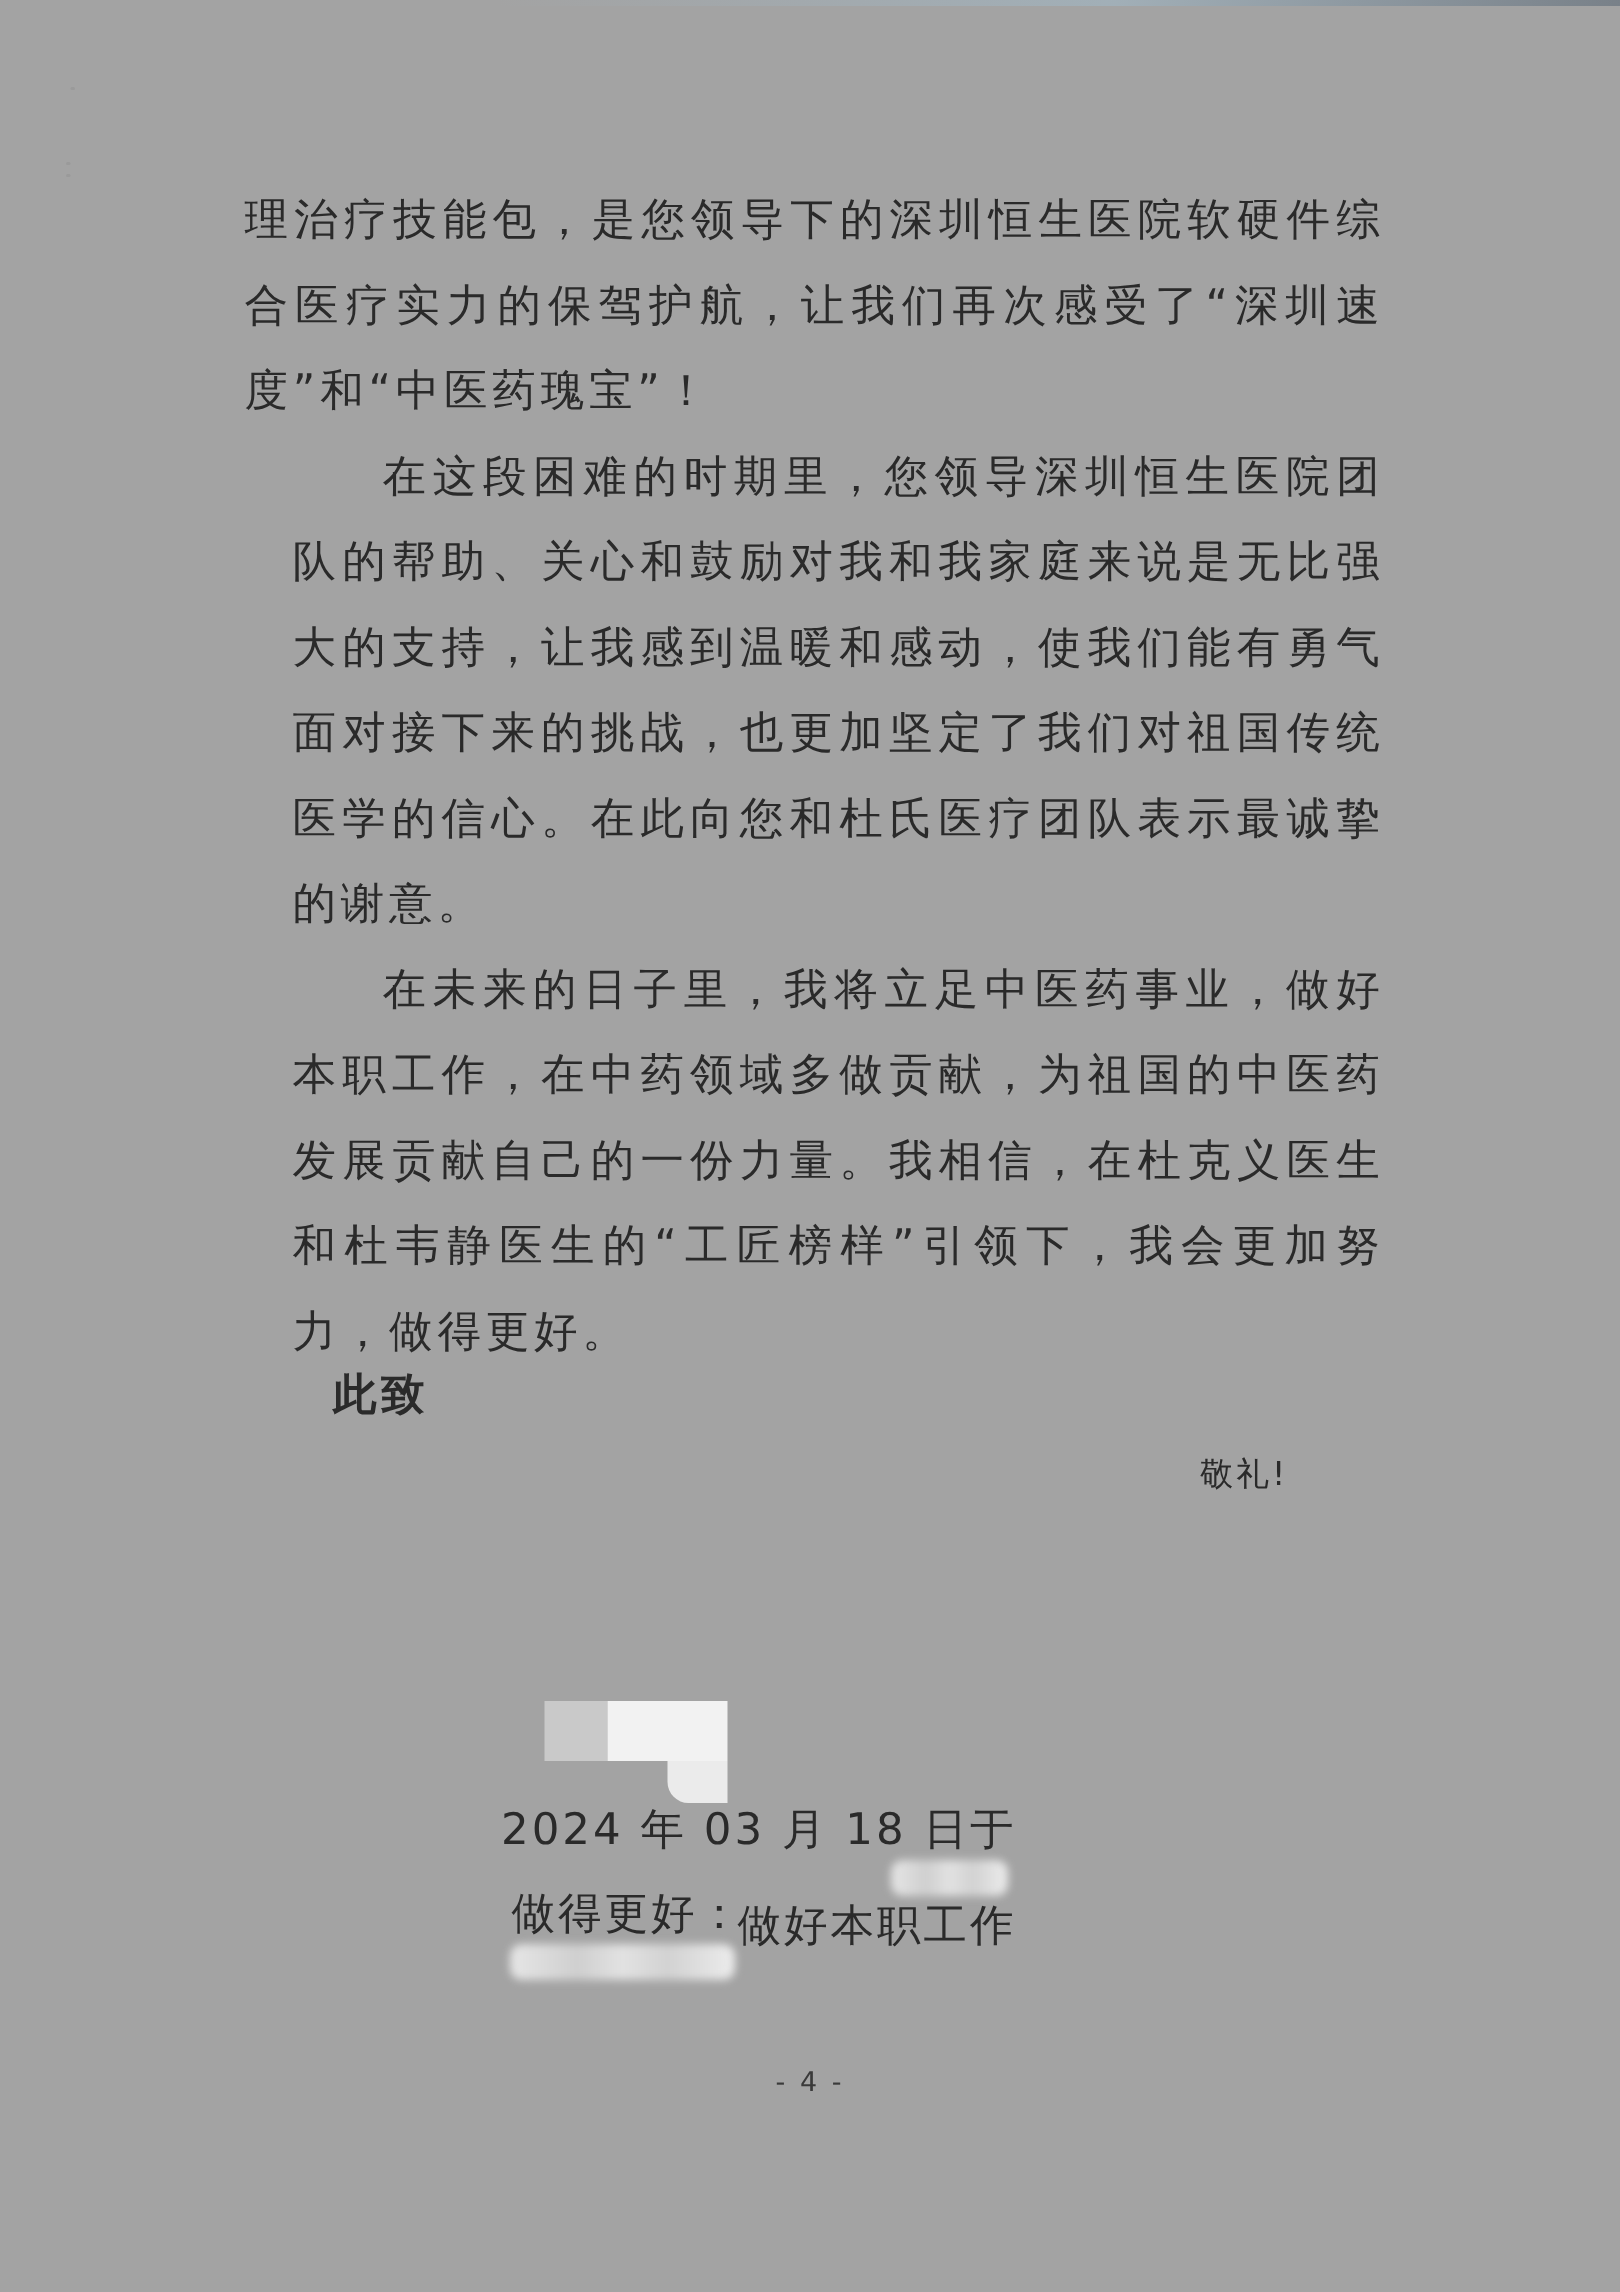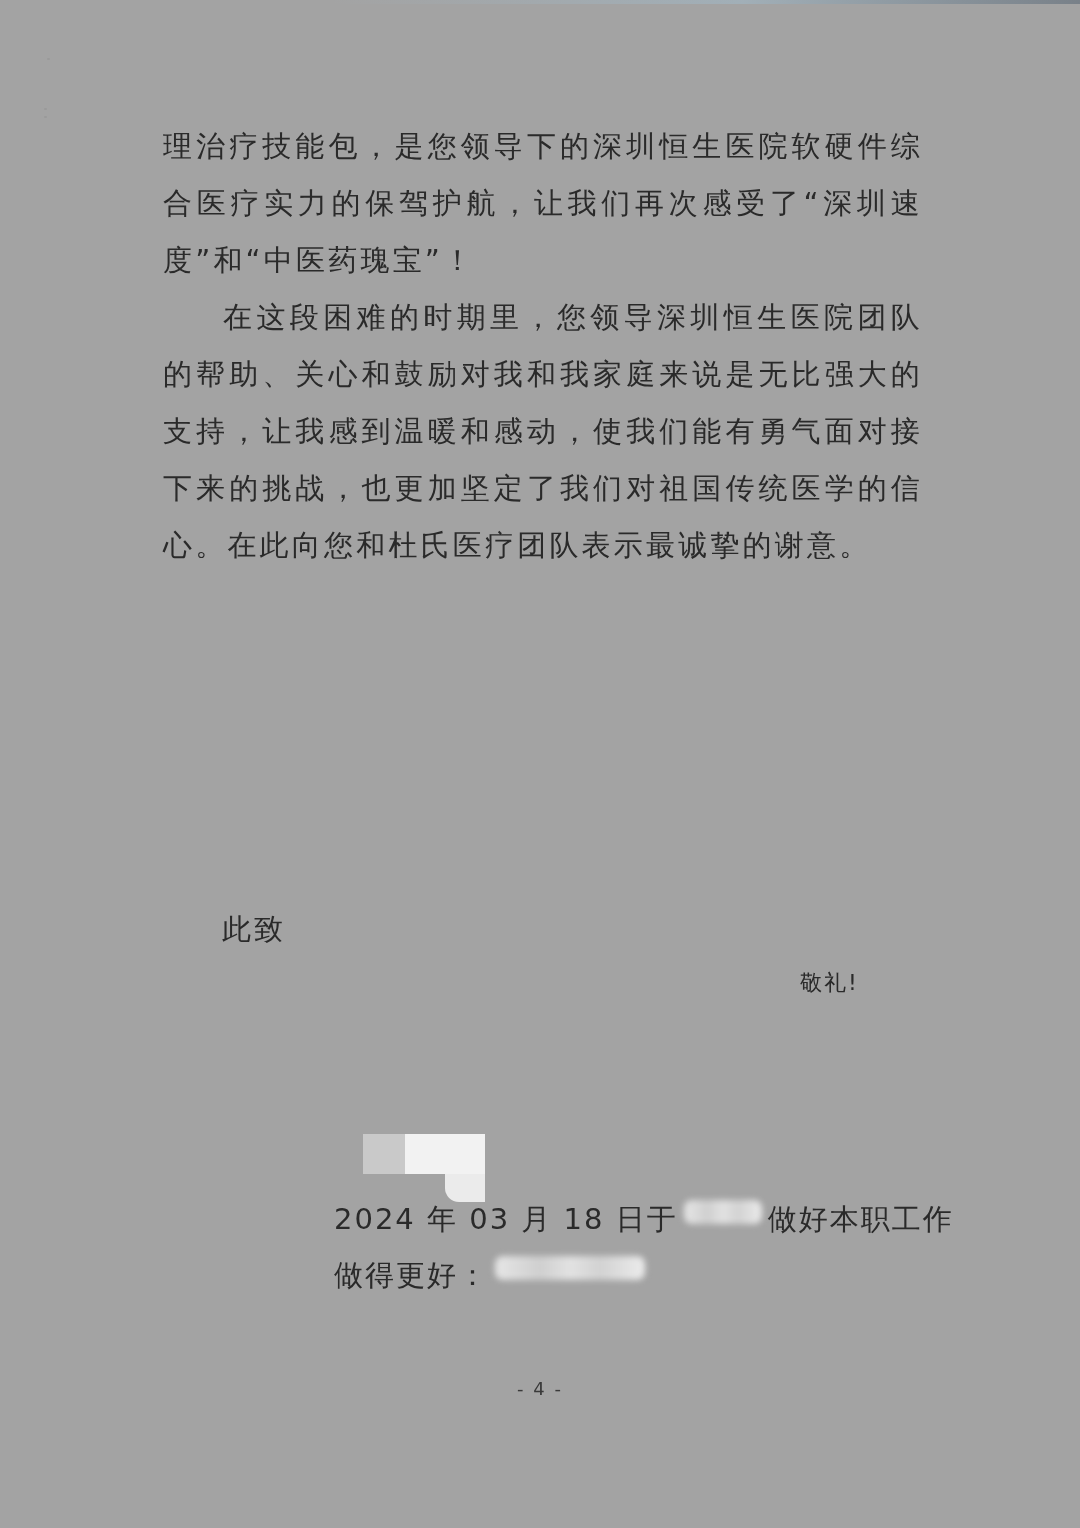--- a/index.html
+++ b/index.html
@@ -41,27 +41,28 @@
       width: 760px;
       font-size: 29px;
       line-height: 57px;
       letter-spacing: 3.2px;
     }
     .para {
       margin: 0;
       text-align: justify;
       text-align-last: left;
     }
-    .para.indent { text-indent: 60px; }
+    .para.indent { text-indent: 60px; margin-left: 32px; }
     .closing {
       position: absolute;
       left: 222px;
       top: 910px;
       font-size: 29px;
       letter-spacing: 3px;
+      font-weight: bold;
     }
     .salute {
       position: absolute;
       left: 800px;
       top: 968px;
       font-size: 22px;
       letter-spacing: 2px;
     }
     .redact-name-a {
       position: absolute;
@@ -82,21 +83,22 @@
       background: #ebebeb;
       border-bottom-left-radius: 14px;
     }
     .sign-line {
       position: absolute;
       left: 334px;
       font-size: 29px;
       letter-spacing: 2px;
       white-space: nowrap;
       display: flex;
-      align-items: flex-start;
+      align-items: flex-end;
+      flex-direction: column;
     }
     .sign-line.date { top: 1200px; }
     .sign-line.phone { top: 1256px; }
     .blur-block {
       display: inline-block;
       height: 24px;
       border-radius: 8px;
       background: linear-gradient(to right, #e6e6e6, #cfcfcf 30%, #e2e2e2 50%, #d2d2d2 70%, #ececec);
       filter: blur(3px);
       margin: 0 6px;
@@ -118,20 +120,21 @@
 
 <div class="page">
   <div class="scan-edge-top"></div>
   <div class="scan-mark" style="left:47px;top:58px;"></div>
   <div class="scan-mark" style="left:44px;top:108px;"></div>
   <div class="scan-mark" style="left:44px;top:116px;"></div>
 
   <div class="body-text">
     <p class="para">理治疗技能包，是您领导下的深圳恒生医院软硬件综合医疗实力的保驾护航，让我们再次感受了“深圳速度”和“中医药瑰宝”！</p>
     <p class="para indent">在这段困难的时期里，您领导深圳恒生医院团队的帮助、关心和鼓励对我和我家庭来说是无比强大的支持，让我感到温暖和感动，使我们能有勇气面对接下来的挑战，也更加坚定了我们对祖国传统医学的信心。在此向您和杜氏医疗团队表示最诚挚的谢意。</p>
+    <p class="para indent">在未来的日子里，我将立足中医药事业，做好本职工作，在中药领域多做贡献，为祖国的中医药发展贡献自己的一份力量。我相信，在杜克义医生和杜韦静医生的“工匠榜样”引领下，我会更加努力，做得更好。</p>
   </div>
 
   <div class="closing">此致</div>
   <div class="salute">敬礼!</div>
 
   <div class="redact-name-a"></div>
   <div class="redact-name-b"></div>
   <div class="redact-name-c"></div>
 
   <div class="sign-line date">

